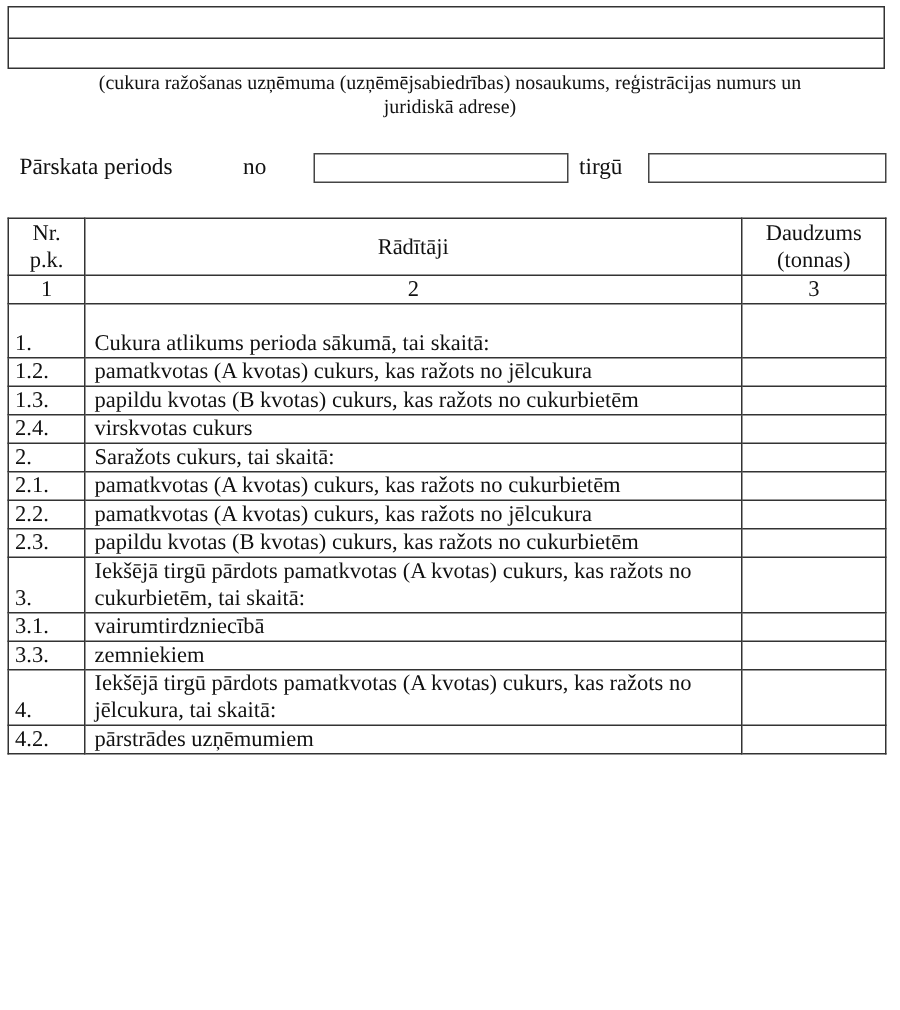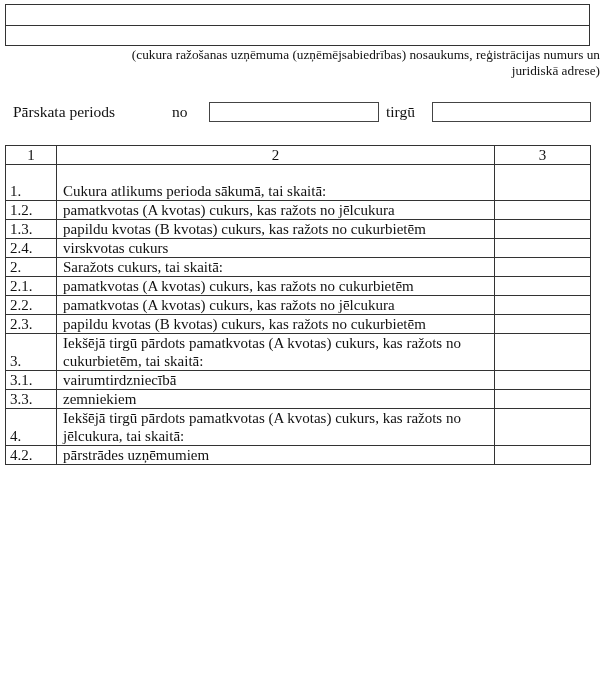--- a/index.html
+++ b/index.html
@@ -7,21 +7,21 @@
     width: 600px; height: 673px; position: relative; overflow: hidden;
     font-family: "Liberation Serif", "DejaVu Serif", serif; color: #111111;
   }
   .namebox {
     position: absolute; left: 5px; top: 4px; width: 585px; height: 42px;
     border: 1px solid #333; box-sizing: border-box;
   }
   .namebox .line { height: 20px; }
   .namebox .line + .line { border-top: 1px solid #333; }
   .caption {
-    position: absolute; left: 0; top: 47px; width: 600px; text-align: right;
+    position: absolute; left: 0; top: 47px; width: 600px; text-align: center;
     font-size: 13.3px; line-height: 16px;
   }
   .period {
     position: absolute; top: 100px; left: 0; width: 588px; height: 24px;
     font-size: 15.5px;
   }
   .period .lbl { position: absolute; top: 3px; }
   .period .inp {
     position: absolute; top: 2px; height: 20px; box-sizing: border-box;
     border: 1px solid #444; background: #fff;
@@ -50,33 +50,44 @@
   <div class="line"></div>
   <div class="line"></div>
 </div>
 <div class="caption">
   <div>(cukura ražošanas uzņēmuma (uzņēmējsabiedrības) nosaukums, reģistrācijas numurs un</div>
   <div>juridiskā adrese)</div>
 </div>
 
 <div class="period">
   <span class="lbl" style="left:13px">Pārskata periods</span>
-  <span class="lbl" style="left:172px">no</span>
+  <span class="lbl" style="left:162px">no</span>
   <div class="inp" style="left:209px; width:170px"></div>
   <span class="lbl" style="left:386px">tirgū</span>
   <div class="inp" style="left:432px; width:159px"></div>
 </div>
 
 <table class="report">
   <colgroup>
       <col class="c1">
       <col class="c2">
       <col class="c3">
     </colgroup>
   <thead>
+    <tr class="hdr">
+      <th>
+        <div>Nr.</div>
+        <div>p.k.</div>
+      </th>
+      <th>Rādītāji</th>
+      <th>
+        <div>Daudzums</div>
+        <div>(tonnas)</div>
+      </th>
+    </tr>
     <tr class="nums">
       <th>1</th>
       <th>2</th>
       <th>3</th>
     </tr>
   </thead>
   <tbody id="rows">
       <tr class="gap">
         <td class="num">1.</td>
         <td>Cukura atlikums perioda sākumā, tai skaitā:</td>

